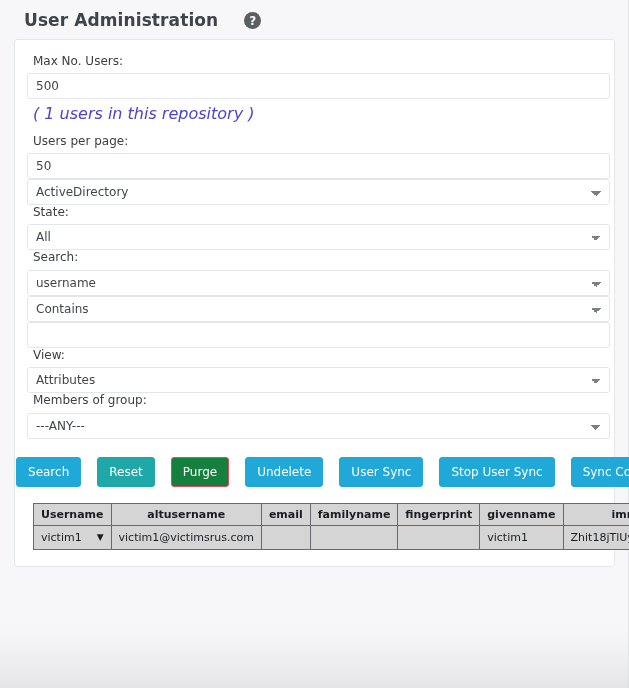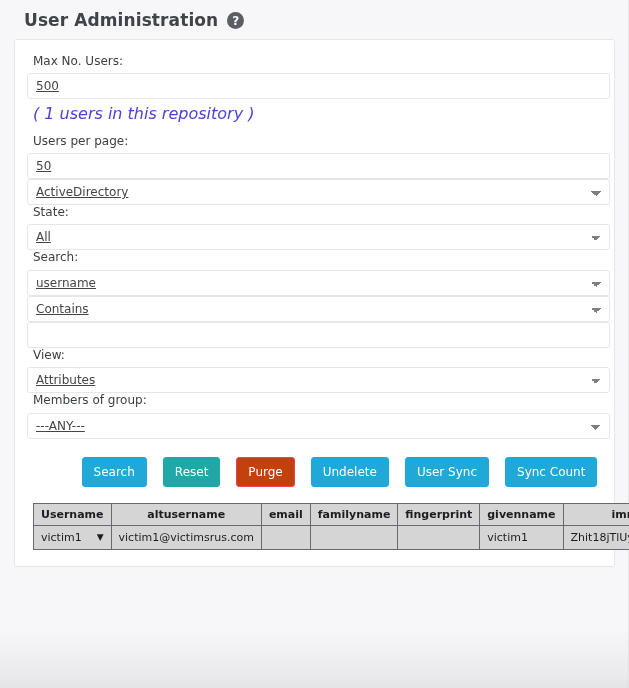--- a/index.html
+++ b/index.html
@@ -43,21 +43,21 @@
     position: relative;
     padding: 0 14px;
     box-sizing: border-box;
     width: 629px;
   }
 
   
   .page-header {
     display: flex;
     align-items: center;
-    gap: 9px;
+    gap: 26px;
     padding: 12px 0 10px 10px;
   }
   .page-title {
     font-size: 17px;
     font-weight: bold;
     color: #3e444a;
     letter-spacing: 0.1px;
     line-height: 1;
   }
   .help-icon {
@@ -105,21 +105,20 @@
     height: 26px;
     padding: 3px 8px;
     font-family: "DejaVu Sans", "Liberation Sans", sans-serif;
     font-size: 12px;
     color: #42464a;
     background-color: #ffffff;
     border: 1px solid #e4e7ea;
     border-radius: 3px;
     line-height: 18px;
     outline: none;
-    text-decoration: underline;
   }
   .form-control::placeholder { color: #9aa0a6; }
 
   select.form-control {
     -webkit-appearance: none;
     -moz-appearance: none;
     appearance: none;
     padding-right: 24px;
     background-image:
       linear-gradient(45deg, transparent 50%, #7b8084 50%),
@@ -156,21 +155,21 @@
     line-height: 1;
     color: #ffffff;
     border: 1px solid transparent;
     border-radius: 3px;
     padding: 8px 11px;
     cursor: pointer;
     white-space: nowrap;
   }
   .btn-info   { background-color: #20a8d8; border-color: #20a8d8; }
   .btn-teal   { background-color: #20a8a8; border-color: #20a8a8; text-align: right; }
-  .btn-danger { background-color: #c2410c; border-color: #e4485a; }
+  .btn-danger { background-color: #15803d; border-color: #e4485a; }
 
   
   .table-wrap {
     margin: 0 6px;
   }
   table.results {
     border-collapse: collapse;
     border: 1px solid #666a6e;
     font-size: 11px;
     table-layout: auto;
@@ -275,20 +274,21 @@
         <option>---ANY---</option>
       </select>
     </div>
 
     <div class="button-row">
       <button class="btn btn-info">Search</button>
       <button class="btn btn-teal">Reset</button>
       <button class="btn btn-danger">Purge</button>
       <button class="btn btn-info">Undelete</button>
       <button class="btn btn-info">User Sync</button>
+      <button class="btn btn-info">Stop User Sync</button>
       <button class="btn btn-info">Sync Count</button>
     </div>
 
     <div class="table-wrap">
       <table class="results">
         <thead>
           <tr>
             <th>Username</th>
             <th>altusername</th>
             <th>email</th>

